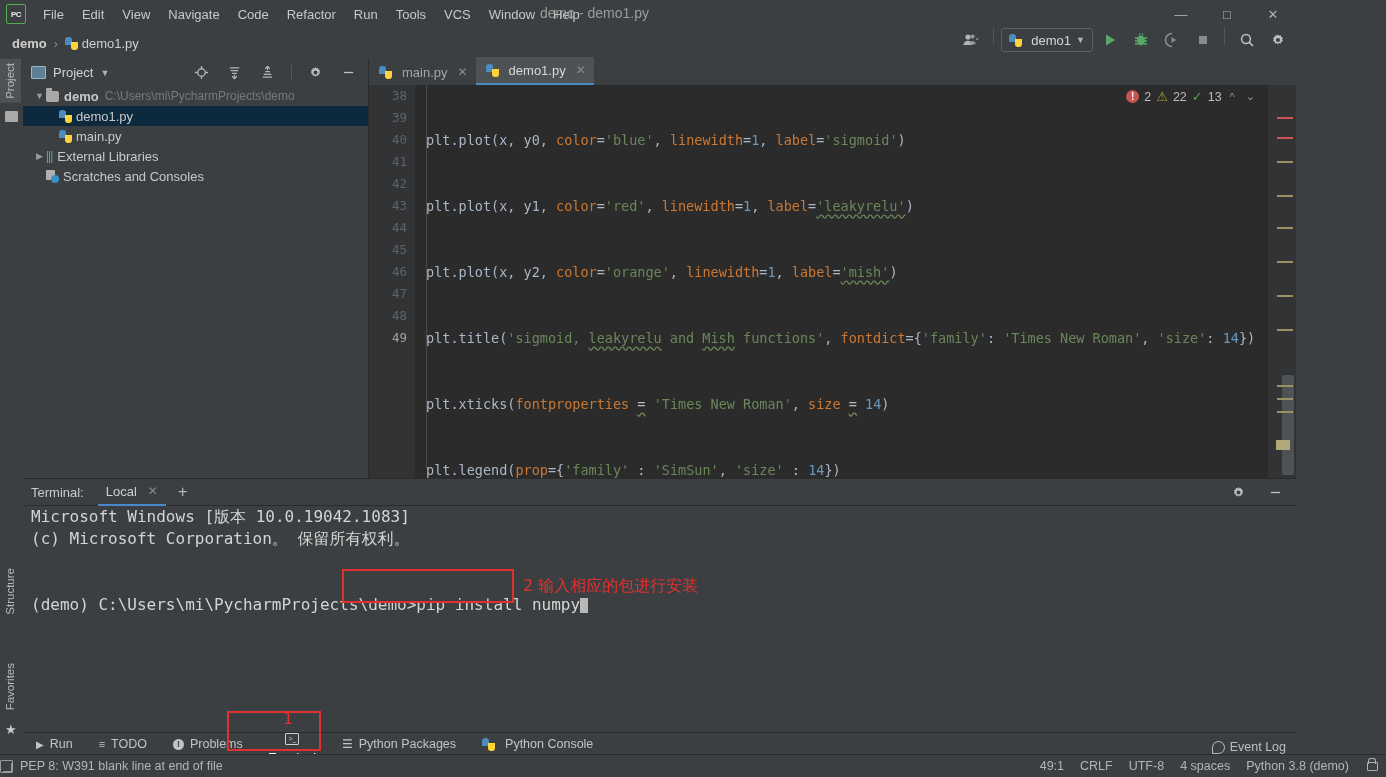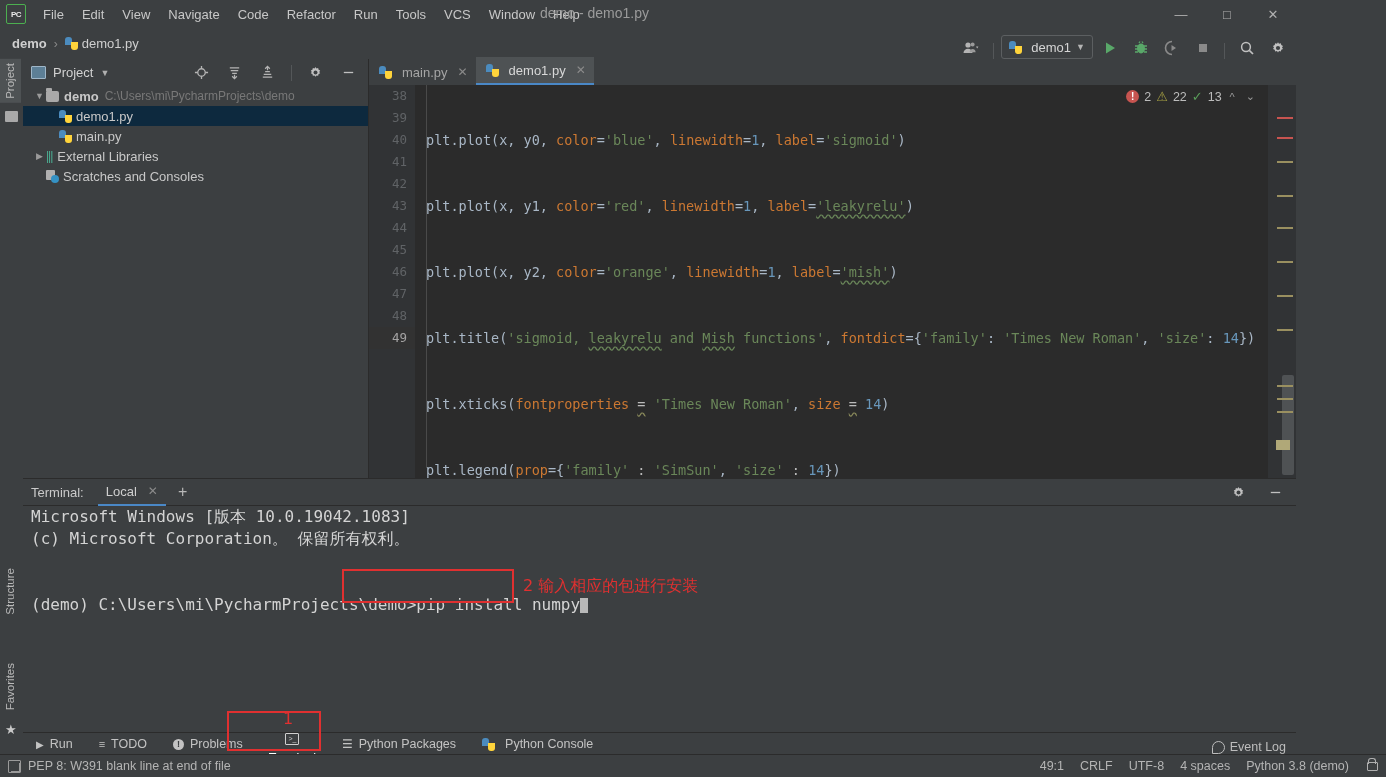--- a/index.html
+++ b/index.html
@@ -23,21 +23,21 @@
   .wc{width:46px;height:28px;display:flex;align-items:center;justify-content:center;color:#b0b0b0;font-size:13px;}
 
   
   .navbar{height:31px;background:#3c3f41;display:flex;align-items:center;border-bottom:1px solid #2b2b2b;position:relative;}
   .crumb{color:#cfcfcf;font-size:13px;}
   .crumb.b{font-weight:bold;margin-left:12px;}
   .crumb-sep{color:#888;margin:0 7px;font-size:12px;}
   .pyicon{display:inline-block;width:13px;height:13px;position:relative;vertical-align:-2px;margin-right:4px;}
   .pyicon:before{content:"";position:absolute;left:0;top:0;width:7px;height:8px;background:#4b8bbe;border-radius:3px 3px 0 0;}
   .pyicon:after{content:"";position:absolute;right:0;bottom:0;width:7px;height:8px;background:#ffd43b;border-radius:0 0 3px 3px;}
-  .navright{position:absolute;right:4px;top:0;height:31px;display:flex;align-items:flex-end;gap:2px;}
+  .navright{position:absolute;right:4px;top:0;height:31px;display:flex;align-items:flex-start;gap:2px;}
   .tbtn{height:23px;min-width:23px;display:flex;align-items:center;justify-content:center;color:#b4b4b4;padding:0 3px;border-radius:2px;}
   .runconfig{display:flex;align-items:center;gap:5px;height:22px;padding:0 7px;border:1px solid #5c5f61;border-radius:3px;color:#d5d5d5;font-size:13px;}
   .vsep{width:1px;height:16px;background:#545759;margin:0 5px;}
 
   
   .leftstrip{position:absolute;left:0;top:59px;width:23px;height:718px;background:#3c3f41;border-right:1px solid #2b2b2b;}
   .vlabel{position:absolute;left:-1px;writing-mode:vertical-rl;text-orientation:mixed;
     transform:rotate(180deg);font-size:11.5px;color:#b9b9b9;white-space:nowrap;display:flex;align-items:center;gap:4px;padding:4px 5px;}
   .vlabel.active{background:#4e5254;}
 
@@ -108,21 +108,21 @@
     display:flex;align-items:center;gap:0px;border-top:1px solid #2b2b2b;}
   .bitem{display:flex;align-items:center;gap:6px;padding:0 13px;height:22px;font-size:12.5px;color:#c3c3c3;}
   .bitem.active{color:#ffffff;flex-direction:column;}
   .termhl{position:absolute;left:227px;top:711px;width:90px;height:36px;border:2px solid #e03030;}
   .num1{position:absolute;left:283px;top:709px;color:#e03030;font-size:16px;
     font-family:"DejaVu Sans", sans-serif;}
 
   
   .statusbar{position:absolute;left:0;bottom:0;width:1386px;height:22px;background:#3c3f41;
     display:flex;align-items:center;font-size:12.5px;color:#b4b4b4;border-top:1px solid #2b2b2b;}
-  .sb-left{display:flex;align-items:center;gap:7px;padding-left:8px;}
+  .sb-left{display:flex;align-items:center;gap:7px;}
   .sb-right{position:absolute;right:8px;display:flex;align-items:center;gap:16px;}
   .eventlog{position:absolute;right:10px;bottom:23px;display:flex;align-items:flex-end;gap:5px;
     font-size:12.5px;color:#bdbdbd;}
   .doc-ic{display:inline-block;width:11px;height:11px;border:1px solid #9a9a9a;border-radius:1px;position:relative;}
   .doc-ic:after{content:"";position:absolute;left:2px;top:2px;width:8px;height:8px;border:1px solid #9a9a9a;
     border-left:none;border-top:none;}
   .lock-ic{display:inline-block;width:9px;height:7px;border:1px solid #b0b0b0;border-radius:1px;position:relative;margin-left:2px;}
   .lock-ic:before{content:"";position:absolute;left:0px;top:-5px;width:6px;height:5px;border:1px solid #b0b0b0;
     border-bottom:none;border-radius:3px 3px 0 0;}
   svg{display:block;}

